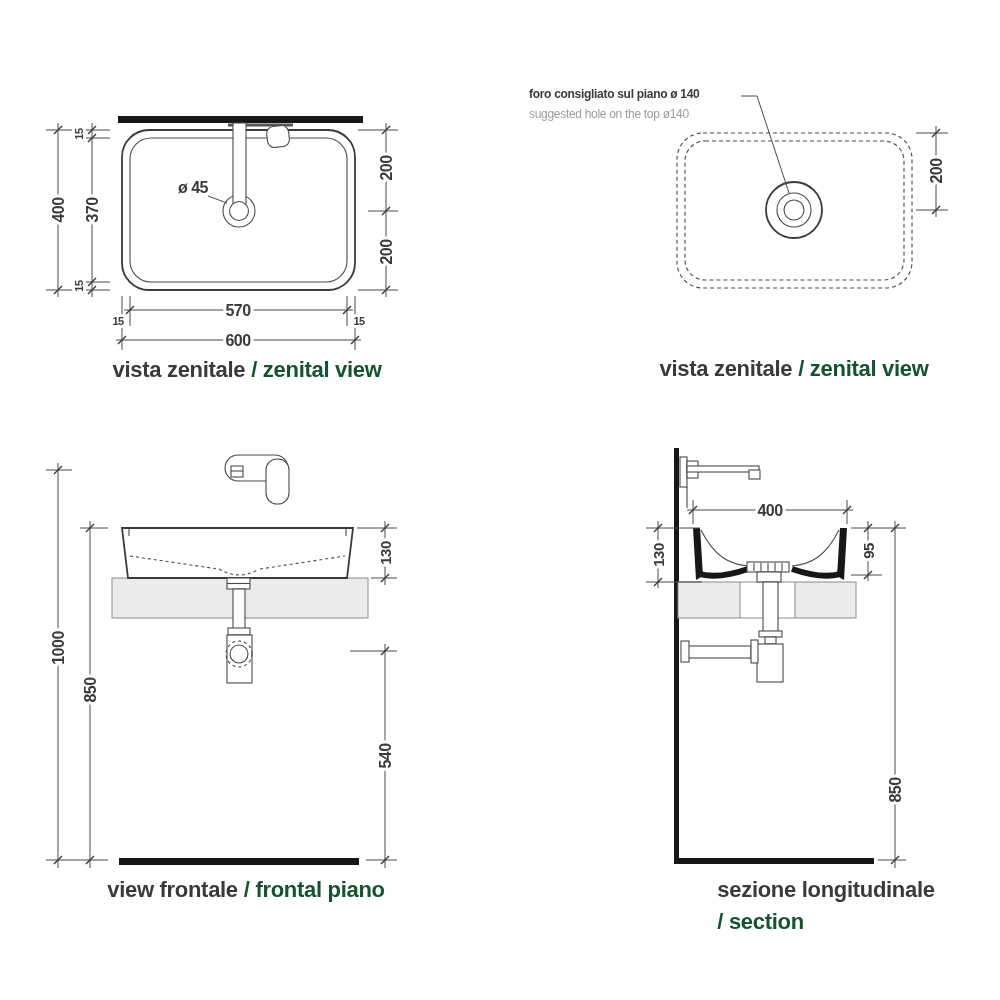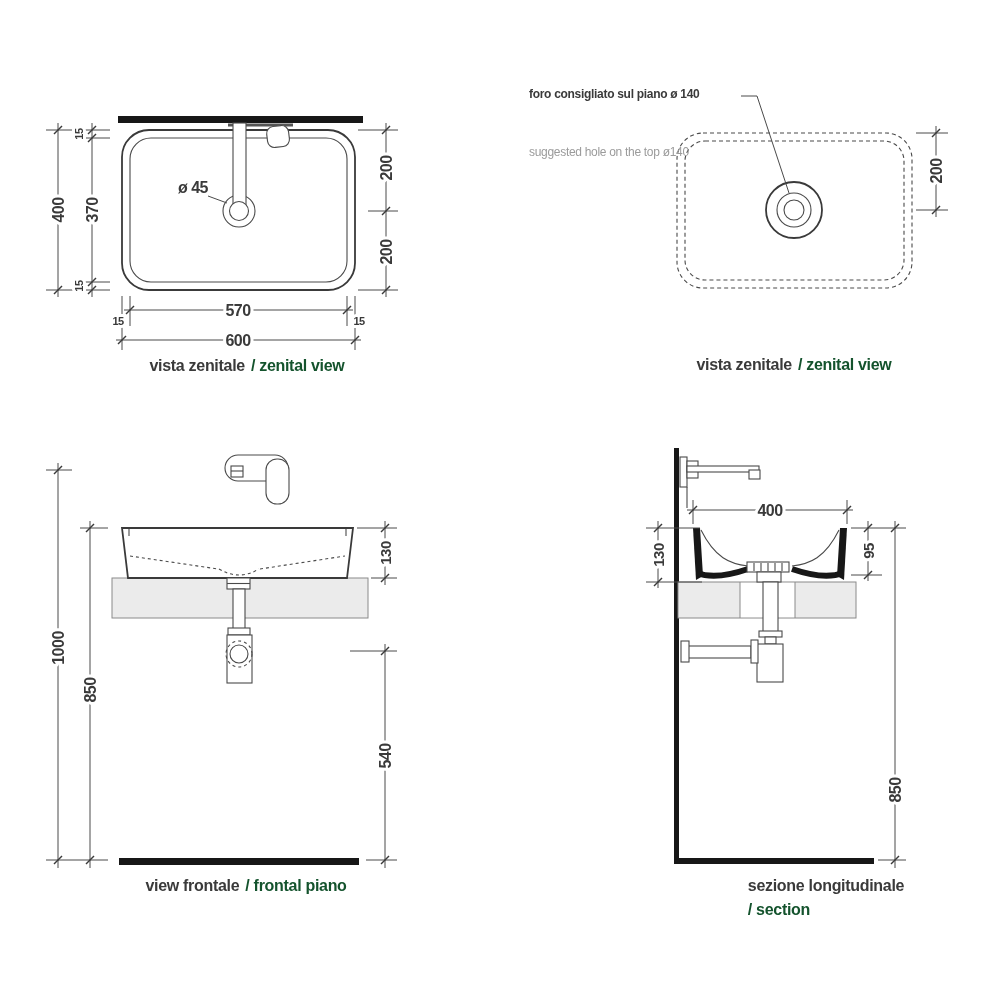--- a/index.html
+++ b/index.html
@@ -17,28 +17,28 @@
   .whitefill{fill:#ffffff;}
 
   
   .dimtext{font-family:"Liberation Sans",sans-serif;font-weight:bold;fill:#3a3a3a;
            paint-order:stroke;stroke:#ffffff;stroke-width:6px;stroke-linejoin:round;
            letter-spacing:-0.5px;}
   .s16{font-size:16px;} .s15{font-size:15px;} .s11{font-size:11px;}
 
   
   .caption{position:absolute;transform:translateX(-50%);white-space:nowrap;
-           font-size:16px;letter-spacing:-0.3px;display:flex;gap:6px;}
+           font-size:22px;letter-spacing:-0.3px;display:flex;gap:6px;}
   .caption .it{font-weight:bold;color:#3a3a3a;}
   .caption .en{font-weight:bold;color:#14532d;}
 
   
   .note{position:absolute;white-space:nowrap;font-size:12px;letter-spacing:-0.3px;line-height:20px;}
   .note .l1{font-weight:bold;color:#3a3a3a;}
-  .note .l2{font-weight:normal;color:#9b9b9b;margin-top:38px;}
+  .note .l2{font-weight:normal;color:#9b9b9b;}
 </style>
 </head>
 <body>
 
 <div class="sheet">
 
 <svg width="1000" height="1000" viewBox="0 0 1000 1000">
 
   <g>
 

